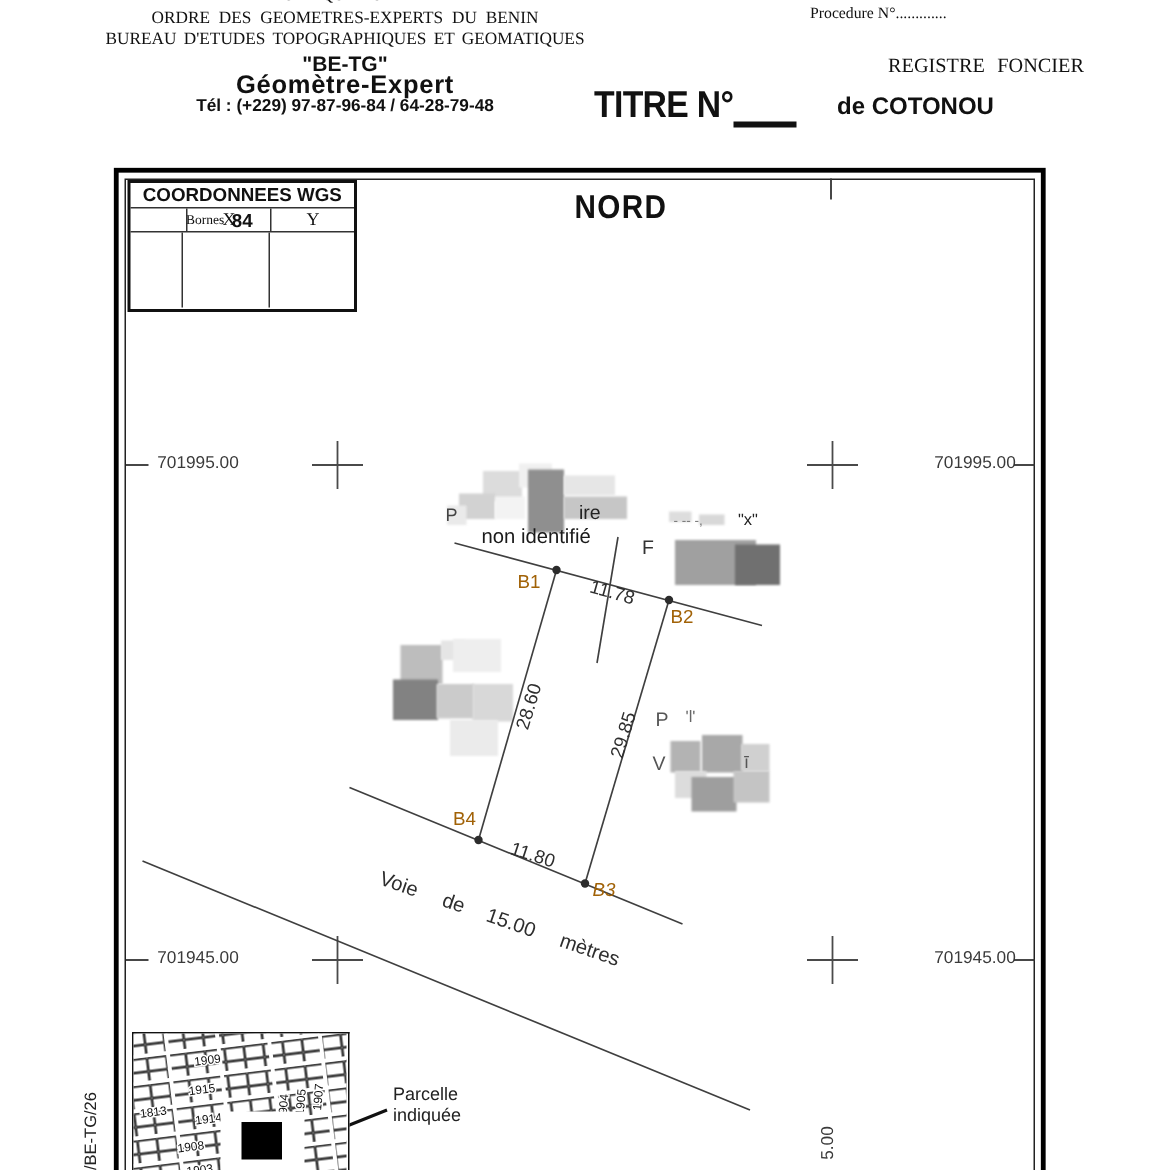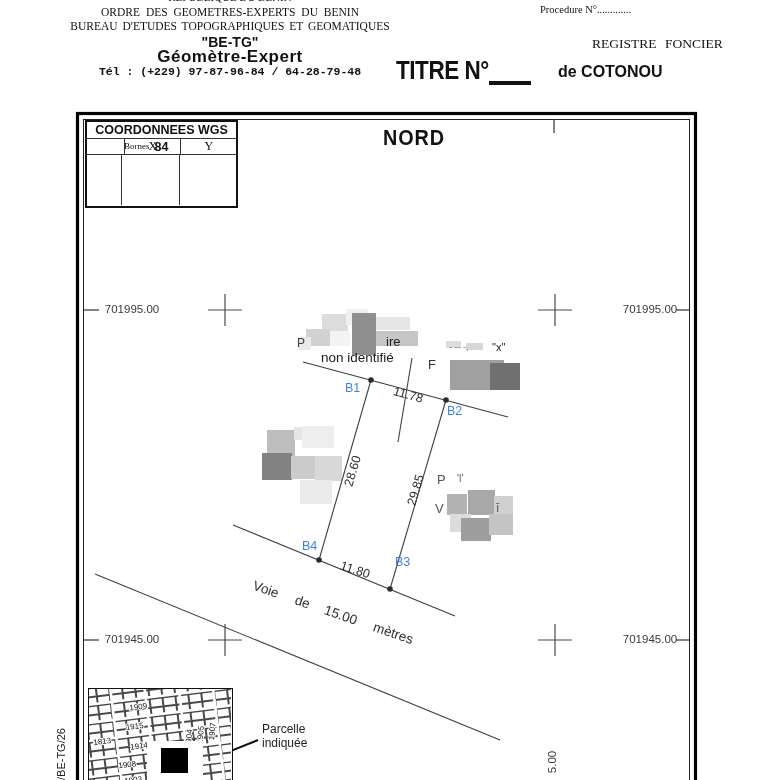--- a/index.html
+++ b/index.html
@@ -4,40 +4,40 @@
 <style>
   html,body{margin:0;padding:0;background:#fff;}
   #page{position:relative;width:780px;height:780px;background:#ffffff;overflow:hidden;
         font-family:"Liberation Sans",sans-serif;color:#111;}
   .abs{position:absolute;}
   .ctr{text-align:center;}
   .serifb{font-family:"Liberation Serif",serif;font-weight:normal;}
   .sansb{font-weight:bold;}
   svg{display:block;}
   .gridlabel{font-size:11.5px;color:#3a3a3a;}
-  .blabel{font-size:12.5px;color:#3b82f6;}
+  .blabel{font-size:12.5px;color:#a16207;}
   .dim{font-size:12.5px;color:#2e2e2e;white-space:nowrap;}
   .tile{position:absolute;filter:blur(0.7px);}
   .frag{position:absolute;white-space:nowrap;}
   #coordtable{border:2px solid #111;background:#fff;}
   #coordtable .trow{display:flex;border-top:1px solid #333;}
   #coordtable .cell{border-right:1px solid #333;box-sizing:border-box;}
   #coordtable .cell:last-child{border-right:none;}
 </style>
 </head>
 <body>
 
 <div id="page">
 
   <div class="abs ctr serifb" style="left:60px;top:-9px;width:340px;font-size:11px;">REPUBLIQUE DU BENIN</div>
   <div class="abs ctr serifb" style="left:60px;top:6px;width:340px;font-size:11.5px;word-spacing:3px;">ORDRE DES GEOMETRES-EXPERTS DU BENIN</div>
   <div class="abs ctr serifb" style="left:50px;top:20px;width:360px;font-size:11.5px;word-spacing:2px;">BUREAU D'ETUDES TOPOGRAPHIQUES ET GEOMATIQUES</div>
   <div class="abs ctr sansb" style="left:60px;top:34px;width:340px;font-size:14px;">"BE-TG"</div>
   <div class="abs ctr sansb" style="left:60px;top:47px;width:340px;font-size:17px;letter-spacing:.5px;">Géomètre-Expert</div>
-  <div class="abs ctr sansb" style="left:60px;top:65px;width:340px;font-size:11.5px;font-family:Liberation Mono, monospace;">Tél : (+229) 97-87-96-84 / 64-28-79-48</div>
+  <div class="abs ctr sansb" style="left:60px;top:65px;width:340px;font-size:11.5px;">Tél : (+229) 97-87-96-84 / 64-28-79-48</div>
 
   <div class="abs sansb" style="left:396px;top:56px;font-size:25px;letter-spacing:-.5px;transform:scaleX(.9);transform-origin:left top;">TITRE N°</div>
   <div class="abs" style="left:489px;top:81px;width:42px;height:4px;background:#111;"></div>
 
   <div class="abs" style="left:540px;top:4px;width:170px;font-size:10.5px;font-family:'Liberation Serif',serif;">Procedure  N°.............</div>
   <div class="abs serifb" style="left:556px;top:36px;font-size:13.5px;word-spacing:5px;font-weight:normal;font-family:'Liberation Serif',serif;margin-left:36px;">REGISTRE  FONCIER</div>
   <div class="abs sansb" style="left:558px;top:63px;font-size:16px;">de COTONOU</div>
 
   <svg class="abs" style="left:0;top:0;z-index:1;" width="780" height="780" viewBox="0 0 780 780">
 
@@ -110,21 +110,21 @@
   <div class="abs sansb" style="left:383px;top:125px;font-size:22px;letter-spacing:1px;transform:scaleX(.9);transform-origin:left top;z-index:3;">NORD</div>
 
   <div class="abs gridlabel ctr" style="left:102px;top:303px;width:60px;">701995.00</div>
   <div class="abs gridlabel ctr" style="left:620px;top:303px;width:60px;">701995.00</div>
   <div class="abs gridlabel ctr" style="left:102px;top:633px;width:60px;">701945.00</div>
   <div class="abs gridlabel ctr" style="left:620px;top:633px;width:60px;">701945.00</div>
   <div class="abs gridlabel ctr" style="left:527px;top:756px;width:50px;transform:rotate(-90deg);">5.00</div>
 
   <div class="abs blabel" style="left:345px;top:381px;z-index:3;">B1</div>
   <div class="abs blabel" style="left:447px;top:404px;z-index:3;">B2</div>
-  <div class="abs blabel" style="left:395px;top:555px;z-index:3;">B3</div>
+  <div class="abs blabel" style="left:395px;top:586px;z-index:3;font-style:italic;">B3</div>
   <div class="abs blabel" style="left:302px;top:539px;z-index:3;">B4</div>
 
   <div class="abs dim" style="left:393px;top:388px;transform:rotate(16deg);z-index:3;">11.78</div>
   <div class="abs dim" style="left:400px;top:483px;transform:rotate(-73deg);z-index:3;">29.85</div>
   <div class="abs dim" style="left:337px;top:464px;transform:rotate(-73deg);z-index:3;">28.60</div>
   <div class="abs dim" style="left:340px;top:563px;transform:rotate(18deg);z-index:3;">11.80</div>
 
   <div class="abs" style="left:256px;top:578px;transform:rotate(19deg);transform-origin:left top;display:flex;gap:0;z-index:3;">
     <span class="dim" style="font-size:13.5px;">Voie</span>
     <span class="dim" style="font-size:13.5px;margin-left:18px;">de</span>

